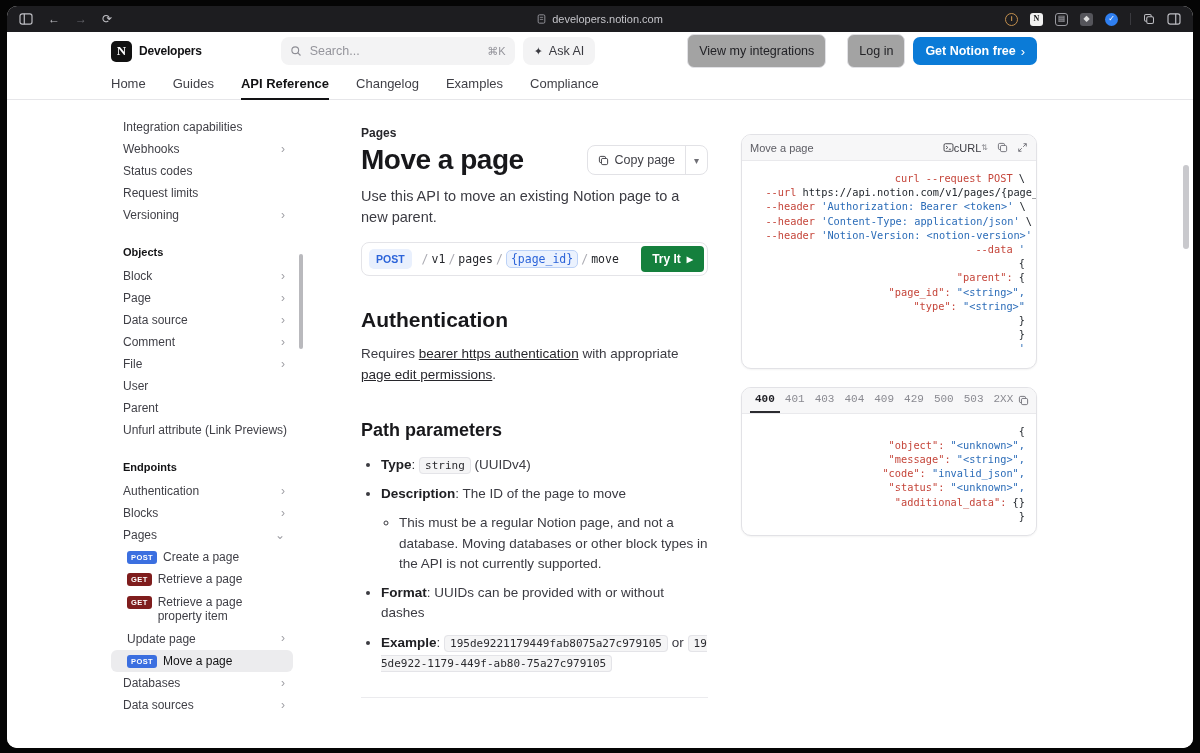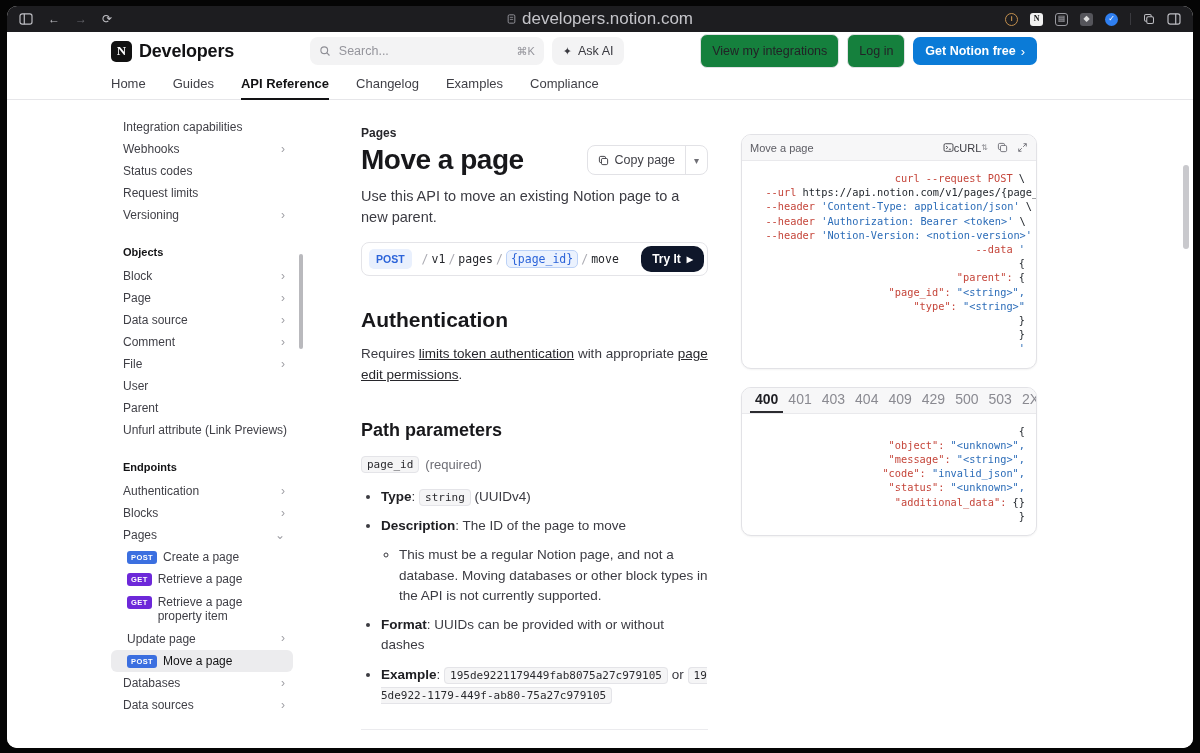--- a/index.html
+++ b/index.html
@@ -8,21 +8,21 @@
     width:1200px; height:753px; background:#050505; overflow:hidden; position:relative;
     font-family:"Liberation Sans", sans-serif; -webkit-font-smoothing:antialiased;
   }
   .window { position:absolute; left:7px; top:6px; right:7px; bottom:5px; border-radius:10px;
     overflow:hidden; background:#fff; display:flex; flex-direction:column; }
 
   
   .chrome { height:26px; background:#1d1d20; flex:none; display:flex; align-items:center; padding:0 12px; }
   .chrome-left, .chrome-right { flex:1 1 0; display:flex; align-items:center; gap:15px; }
   .chrome-right { justify-content:flex-end; gap:12px; }
-  .chrome-center { display:flex; align-items:center; gap:6px; color:#c4c4c9; font-size:17px; }
+  .chrome-center { display:flex; align-items:center; gap:6px; color:#c4c4c9; font-size:11px; }
   .cicon { color:#bdbdc2; font-size:12px; line-height:1; display:flex; align-items:center; cursor:default; }
   .cicon.dim { color:#67676d; }
   .cicon svg { display:block; }
   .site-ic { color:#8f8f95; display:flex; }
   .capp { width:13px; height:13px; border-radius:3px; display:flex; align-items:center; justify-content:center;
           font-size:8px; line-height:1; }
   .capp.info { border:1px solid #c28f4e; color:#c28f4e; border-radius:50%; font-weight:700; }
   .capp.notion { background:#f1f1f1; color:#111; font-family:"Liberation Serif",serif; font-weight:700; }
   .capp.ext { border:1px solid #9a9aa0; color:#9a9aa0; }
   .capp.app { background:#55555b; color:#ddd; }
@@ -31,33 +31,33 @@
 
   
   .page { flex:1; background:#fff; position:relative; display:flex; flex-direction:column; overflow:hidden; }
   .container { width:926px; margin-left:104px; }
   .site-header { height:38px; flex:none; display:flex; align-items:center; }
   .hrow { display:flex; align-items:center; gap:8px; }
   .spacer { flex:1; }
   .brand { display:flex; align-items:center; gap:7px; cursor:pointer; }
   .brand-mark { width:21px; height:21px; background:#111; color:#fff; border-radius:5px; display:flex;
     align-items:center; justify-content:center; font-family:"Liberation Serif",serif; font-weight:700; font-size:13px; }
-  .brand-text { font-size:18px; font-weight:700; color:#121214; letter-spacing:-.2px; }
+  .brand-text { font-size:12px; font-weight:700; color:#121214; letter-spacing:-.2px; }
   .search { width:234px; height:28px; background:#f3f3f4; border-radius:8px; display:flex; align-items:center;
     padding:0 9px; gap:6px; color:#8f8f96; }
   .search input { border:none; background:transparent; outline:none; flex:1; font-size:12.5px; color:#3f3f46;
     font-family:"Liberation Sans",sans-serif; min-width:0; }
   .search input::placeholder { color:#95959c; }
   .kbd { font-size:11px; color:#95959c; }
   .askai { height:28px; background:#f3f3f4; border-radius:8px; display:flex; align-items:center; gap:6px;
     padding:0 11px; font-size:12.5px; color:#3a3a40; cursor:pointer; }
   .sparkle { font-size:11px; color:#3a3a40; }
   .btn { height:28px; border-radius:7px; font-size:12.5px; display:flex; align-items:center; cursor:pointer;
     font-family:"Liberation Sans",sans-serif; }
-  .btn.ghost { background:#15803d; border:1px solid #e1e1e5; color:#222226; padding:16px 11px; }
+  .btn.ghost { background:#a3a3a3; border:1px solid #e1e1e5; color:#222226; padding:16px 11px;margin-left:13px; }
   .btn.primary { background:#0b7bd7; border:none; color:#fff; padding:0 12px; font-weight:600; gap:5px; }
   .btn.primary .arrow { font-size:13px; font-weight:400; }
 
   
   .site-nav { height:30px; flex:none; border-bottom:1px solid #e6e6e9; }
   .nav-tabs { display:flex; gap:27px; height:30px; }
   .tab { font-size:13px; color:#3f3f46; display:flex; align-items:center; height:100%; cursor:pointer;
     border-bottom:2px solid transparent; padding-bottom:1px; }
   .tab.active { color:#121214; font-weight:700; border-bottom-color:#121214; }
 
@@ -69,42 +69,42 @@
     cursor:pointer; line-height:1.2; }
   .side-item.child { padding-left:16px; align-items:flex-start; padding-top:4px; padding-bottom:4px; min-height:22px; }
   .side-item.child .side-label { white-space:normal; }
   .side-item .side-label { white-space:nowrap; }
   .side-item.active { background:#ececee; color:#121214; font-weight:500; }
   .side-title { font-size:11px; font-weight:700; color:#121214; margin:20px 0 7px; padding-left:12px; }
   .chev { margin-left:auto; color:#a0a0a6; font-size:12px; line-height:1; padding-left:6px; }
   .badge { font-size:7.5px; font-weight:700; color:#fff; border-radius:3px; padding:2px 4px; margin-right:6px;
     letter-spacing:.4px; flex:none; margin-top:1px; }
   .badge.post { background:#3b6fe0; }
-  .badge.get { background:#6d28d9;text-align:center; }
+  .badge.get { background:#7f1d1d;text-align:center; }
   .side-scroll { position:absolute; left:292px; top:154px; width:4px; height:95px; background:#b9b9bd; border-radius:2px; }
 
   
   .main { width:347px; flex:none; margin-left:68px; padding-top:26px; color:#3f3f46; }
   .eyebrow { font-size:12px; font-weight:700; color:#26262b; }
   .title-row { display:flex; align-items:center; justify-content:space-between; margin-top:4px; }
   h1 { font-size:28px; font-weight:800; color:#18181b; margin:0; letter-spacing:-.5px; }
   .copybtn { display:flex; border:1px solid #e2e2e6; border-radius:8px; height:30px; overflow:hidden;
     color:#3f3f46; font-size:12.5px; background:#fff; }
   .copy-main { display:flex; align-items:center; gap:6px; padding:0 10px; cursor:pointer; }
   .copy-chev { width:22px; border-left:1px solid #e2e2e6; display:flex; align-items:center; justify-content:center;
     color:#6f6f75; font-size:10px; cursor:pointer; }
   .desc { font-size:14.5px; line-height:1.45; color:#3b3b42; margin:10px 0 0; }
   .endpoint { margin-top:14px; border:1px solid #e4e4e8; border-radius:8px; display:flex; align-items:center;
     padding:3px 3px 3px 7px; gap:7px; }
   .m-pill { background:#e9f0fd; color:#2b63d9; font-weight:700; font-size:10.5px; padding:4px 7px; border-radius:5px; }
   .path { font-family:"DejaVu Sans Mono",monospace; font-size:11.5px; color:#24262b; display:flex;
     align-items:center; flex-wrap:nowrap; }
   .path .sep { color:#aaaab1; margin:0 3px; }
   .path .chip-seg { background:#ebf2fe; border:1px solid #bcd2f7; color:#2b63d9; border-radius:5px; padding:1px 4px; }
-  .tryit { margin-left:auto; background:#0f172a; color:#fff; border:none; border-radius:10px; height:26px;
+  .tryit { margin-left:auto; background:#15803d; color:#fff; border:none; border-radius:4px; height:26px;
     padding:0 11px; font-size:12px; font-weight:600; display:flex; align-items:center; gap:6px; cursor:pointer;
     font-family:"Liberation Sans",sans-serif; }
   .tryit .play { font-size:8px; }
   h2 { font-size:21px; font-weight:700; color:#18181b; margin:32px 0 0; }
   .para { font-size:13.5px; line-height:1.55; margin:12px 0 0; color:#3b3b42; }
   .dlink { color:#27272c; text-decoration:underline; cursor:pointer; }
   h3 { font-size:18px; font-weight:700; color:#18181b; margin:34px 0 0; }
   .param-row { margin-top:15px; font-size:13px; color:#6d6d74; display:flex; align-items:center; gap:6px; }
   .chip { font-family:"DejaVu Sans Mono",monospace; font-size:11px; background:#f5f5f6; border:1px solid #e4e4e8;
     border-radius:4px; padding:1px 5px; color:#2a2a2e; }
@@ -126,22 +126,22 @@
   .lang .updown { font-size:8px; color:#8a8a90; }
   .hicon { display:flex; cursor:pointer; color:#74747b; }
   .card-body { padding:10px 11px 12px; font-family:"DejaVu Sans Mono",monospace; font-size:10.3px;
     line-height:14.2px; color:#24292f; overflow:hidden;text-align:right; }
   .code-line { white-space:pre; }
   .tok-r { color:#c5453a; }
   .tok-b { color:#2b6cb8; }
   .tok-p { color:#24292f; }
   .card.resp { margin-top:18px; }
   .rtabs { display:flex; height:26px; align-items:stretch; }
-  .rtab { display:flex; align-items:center; padding:0 5px; font-size:14px; color:#8a8a91; cursor:pointer;
-    border-bottom:2px solid transparent; }
+  .rtab { display:flex; align-items:center; padding:0 5px; font-size:11px; color:#8a8a91; cursor:pointer;
+    border-bottom:2px solid transparent;font-family:Liberation Mono, monospace; }
   .rtab.active { color:#1f1f24; font-weight:700; border-bottom-color:#2b2b30; }
 
   
   .main-scroll { position:absolute; right:4px; top:65px; width:6px; height:84px; background:#c9c9cd; border-radius:3px; }
 </style>
 </head>
 <body>
 
 <div class="window">
 
@@ -363,27 +363,23 @@
                 <span class="sep">/</span>
                 <span class="seg">move</span>
               </span>
             <button class="tryit">
               <span>Try It</span>
               <span class="play">▶</span>
             </button>
           </div>
 
           <h2>Authentication</h2>
-          <p class="para"><span>Requires </span><a class="dlink">limits token authentication</a><span> with appropriate </span><a class="dlink">page edit permissions</a><span>.</span></p>
+          <p class="para"><span>Requires </span><a class="dlink">bearer https authentication</a><span> with appropriate </span><a class="dlink">page edit permissions</a><span>.</span></p>
 
           <h3>Path parameters</h3>
-          <div class="param-row">
-            <code class="chip">page_id</code>
-            <span>(required)</span>
-          </div>
           <ul class="plist">
             <li><b>Type</b>:
               <code class="chip">string</code>
               <span>(UUIDv4)</span></li>
             <li><b>Description</b>:
               <span>The ID of the page to move</span>
               <ul>
                   <li>This must be a regular Notion page, and not a database. Moving databases or other block types in the API is not currently supported.</li>
                 </ul></li>
             <li><b>Format</b>:
@@ -423,22 +419,22 @@
                 <span class="hicon">
                   <svg width="11" height="11" viewBox="0 0 16 16">
                       <path d="M9.5 2.5h4v4M6.5 13.5h-4v-4M13.5 2.5L9 7M2.5 13.5L7 9" stroke="currentColor" stroke-width="1.4" fill="none"></path>
                     </svg>
                 </span>
               </span>
             </div>
             <div class="card-body">
                 <div class="code-line"><span class="tok-r">curl --request POST</span><span class="tok-p"> \</span></div>
                 <div class="code-line"><span class="tok-r">  --url </span><span class="tok-p">https://api.notion.com/v1/pages/{page_id}/move</span></div>
+                <div class="code-line"><span class="tok-r">  --header </span><span class="tok-b">'Authorization: Bearer &lt;token&gt;'</span><span class="tok-p"> \</span></div>
                 <div class="code-line"><span class="tok-r">  --header </span><span class="tok-b">'Content-Type: application/json'</span><span class="tok-p"> \</span></div>
-                <div class="code-line"><span class="tok-r">  --header </span><span class="tok-b">'Authorization: Bearer &lt;token&gt;'</span><span class="tok-p"> \</span></div>
                 <div class="code-line"><span class="tok-r">  --header </span><span class="tok-b">'Notion-Version: &lt;notion-version&gt;'</span><span class="tok-p"> \</span></div>
                 <div class="code-line"><span class="tok-r">  --data </span><span class="tok-b">'</span></div>
                 <div class="code-line"><span class="tok-p">{</span></div>
                 <div class="code-line"><span class="tok-r">  "parent": </span><span class="tok-p">{</span></div>
                 <div class="code-line"><span class="tok-r">    "page_id": </span><span class="tok-b">"&lt;string&gt;",</span></div>
                 <div class="code-line"><span class="tok-r">    "type": </span><span class="tok-b">"&lt;string&gt;"</span></div>
                 <div class="code-line"><span class="tok-p">  }</span></div>
                 <div class="code-line"><span class="tok-p">}</span></div>
                 <div class="code-line"><span class="tok-b">'</span></div>
               </div>

